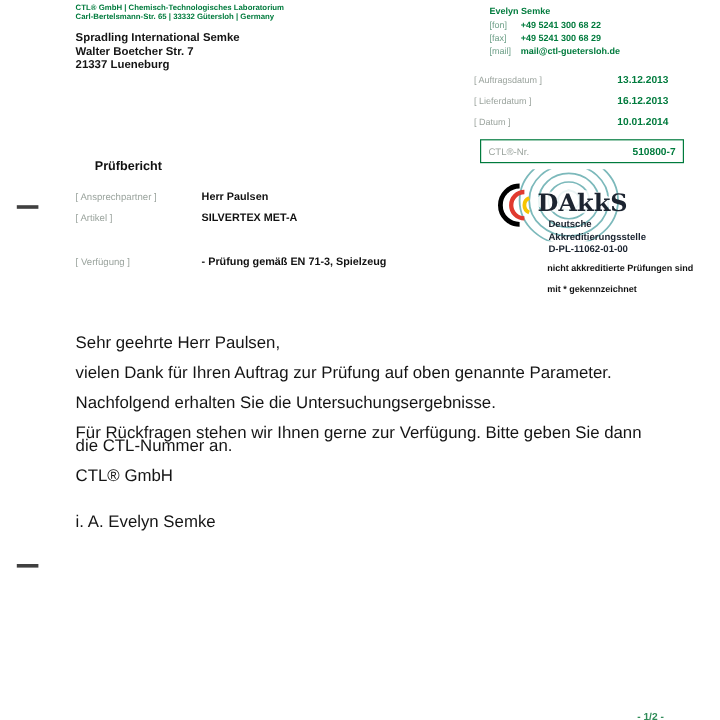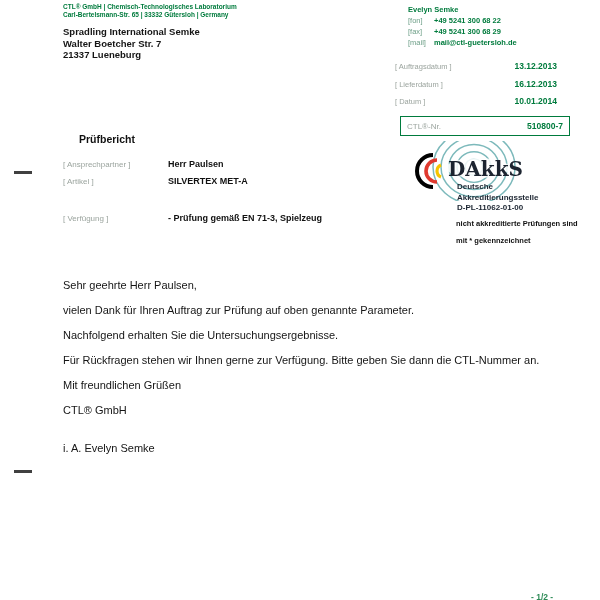--- a/index.html
+++ b/index.html
@@ -32,21 +32,21 @@
   .report-title{position:absolute;left:63px;top:133px;font-size:10.5px;font-weight:bold;color:#111;padding-left:16px;}
   .flabel{position:absolute;left:63px;font-size:8px;color:#9ba49e;}
   .fvalue{position:absolute;left:168px;font-size:9px;font-weight:bold;color:#111;}
   .fvalue .vline{height:21px;}
   
   .dakks{position:absolute;left:412px;top:141px;width:160px;height:75px;}
   .dakks-text{position:absolute;left:45px;top:41px;font-size:8px;font-weight:bold;
     color:#1b2430;line-height:10.5px;}
   .acc-note{position:absolute;left:408px;font-size:7.5px;font-weight:bold;color:#111;padding-left:48px;}
   
-  .body{position:absolute;left:63px;top:280px;width:490px;font-size:11px;color:#151515;}
+  .body{position:absolute;left:63px;top:280px;width:490px;font-size:14px;color:#151515;}
   .body p{margin:0 0 14px 0;line-height:11px;}
   .body .signature{margin-top:27px;}
   
   .fold{position:absolute;left:14px;width:18px;height:2.5px;background:#404040;}
   .fold.f1{top:171px;}
   .fold.f2{top:470px;}
   
   .page-marker{position:absolute;left:531px;top:592px;font-size:8.5px;font-weight:bold;color:#2e8b57;}
 </style>
 </head>
@@ -137,21 +137,20 @@
   </div>
 
   <div class="acc-note" style="top:219px;">nicht akkreditierte Prüfungen sind</div>
   <div class="acc-note" style="top:236px;">mit * gekennzeichnet</div>
 
   <div class="body">
     <p>Sehr geehrte Herr Paulsen,</p>
     <p>vielen Dank für Ihren Auftrag zur Prüfung auf oben genannte Parameter.</p>
     <p>Nachfolgend erhalten Sie die Untersuchungsergebnisse.</p>
     <p>Für Rückfragen stehen wir Ihnen gerne zur Verfügung. Bitte geben Sie dann die CTL-Nummer an.</p>
-    <p>Mit freundlichen Grüßen</p>
     <p>CTL® GmbH</p>
     <p class="signature">i. A. Evelyn Semke</p>
   </div>
 
   <div class="fold f1"></div>
   <div class="fold f2"></div>
 
   <div class="page-marker">- 1/2 -</div>
 
 </div>

